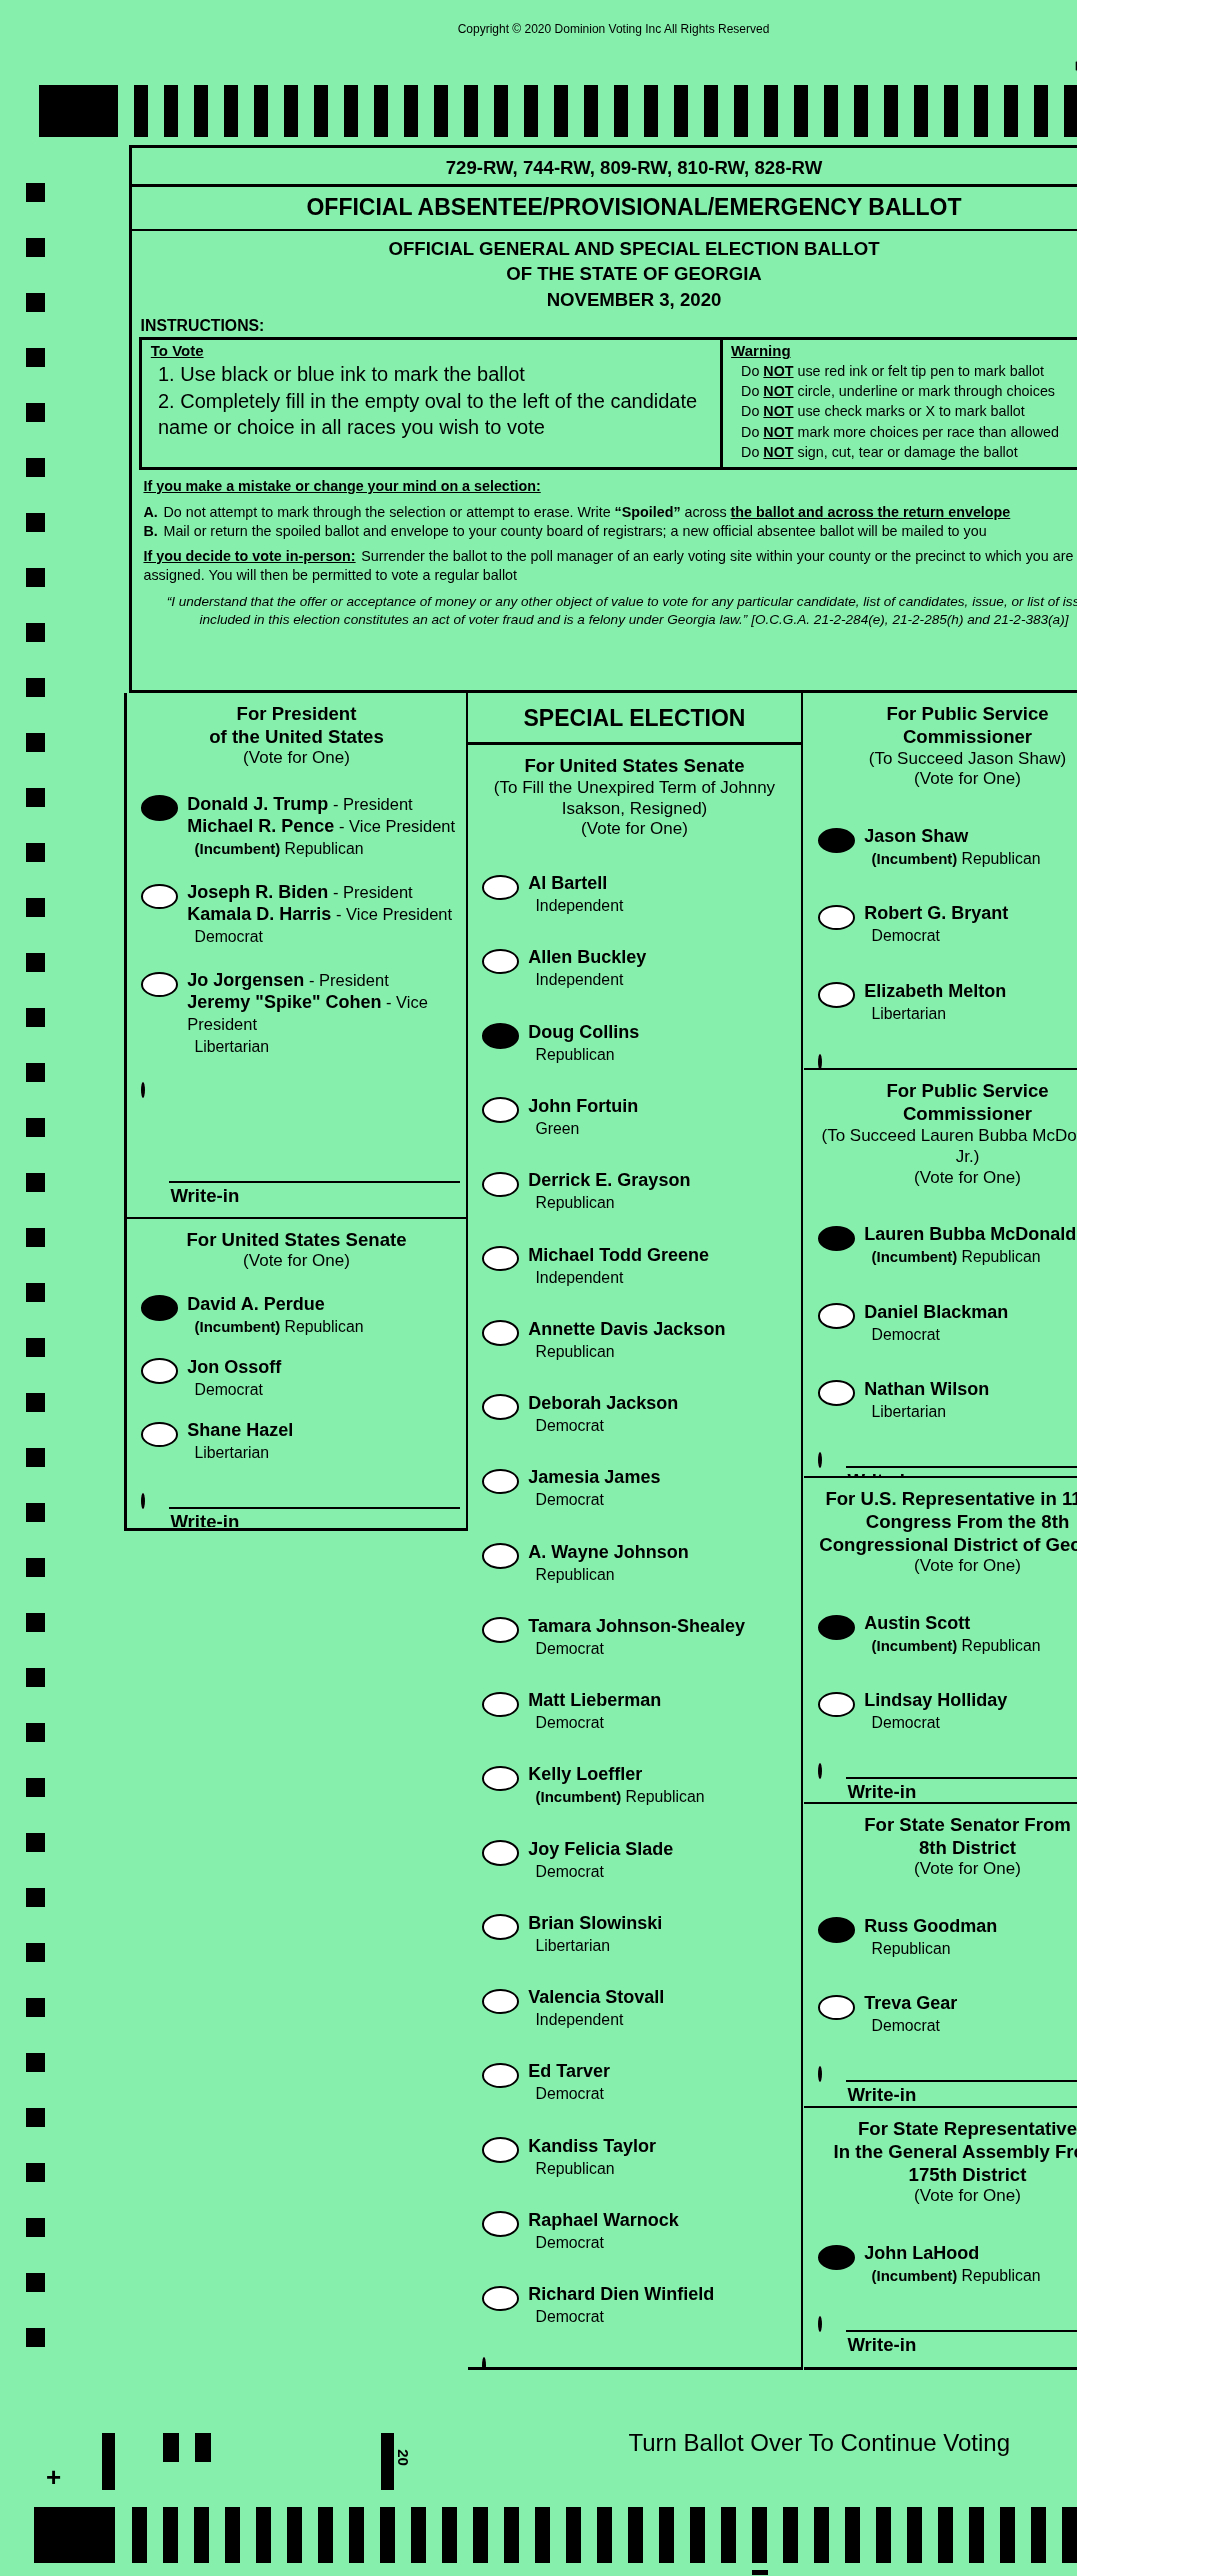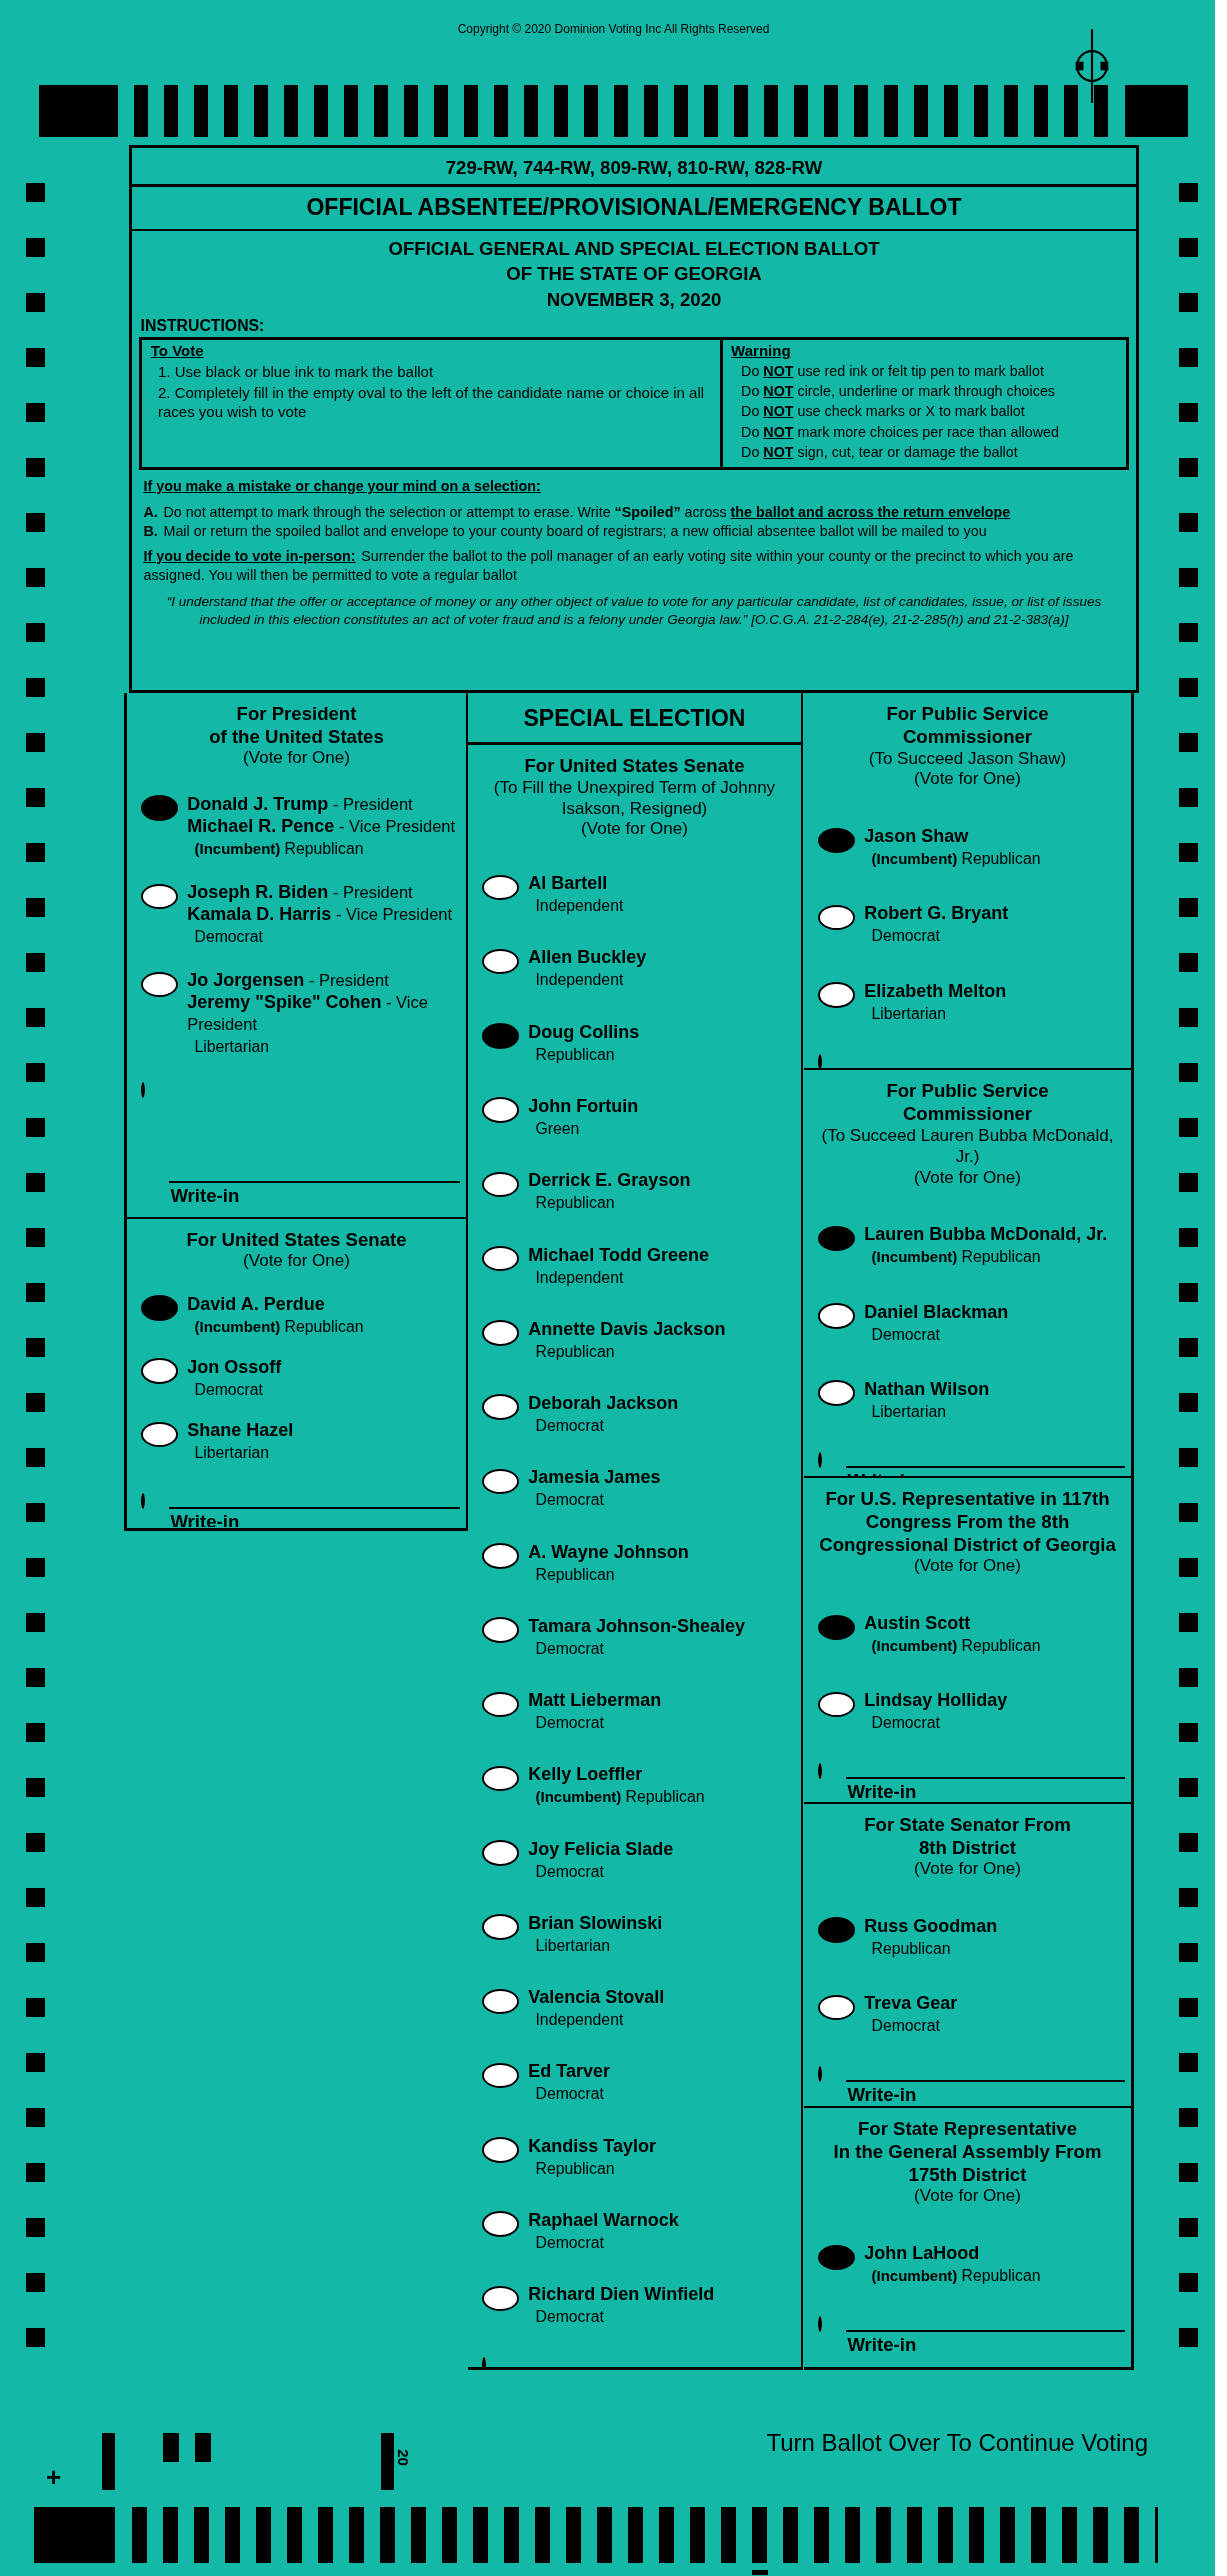--- a/index.html
+++ b/index.html
@@ -1,16 +1,16 @@
 <!DOCTYPE html>
 <html style="font-size:11.5px"><head>
 <meta charset="utf-8">
 <style>
   html,body{margin:0;padding:0;background:#fff;}
-  .page{position:relative;width:1215px;height:2576px;background:#14b8a6;color:#000;
+  .page{position:relative;width:1077px;height:2576px;background:#86efac;color:#000;
         font-family:"Liberation Sans",sans-serif;overflow:hidden;}
   .b{font-weight:bold;}
   .u{text-decoration:underline;}
 
   
   .copyright{position:absolute;top:21.5px;left:0;width:1227px;text-align:center;font-size:12px;}
   .crosshair{position:absolute;left:1070px;top:29px;}
   .timing-top{position:absolute;left:39px;top:85px;width:1149px;height:52px;display:flex;}
   .timing-top .blockL{width:79px;background:#000;}
   .timing-top .bars{flex:1;margin-left:15.8px;
@@ -26,21 +26,21 @@
   .county{border-bottom:3.6px solid #000;text-align:center;padding:5.7px 0 5.7px;}
   .county-name{font-size:29px;font-weight:bold;letter-spacing:0.7px;}
   .precincts{font-size:18.6px;font-weight:bold;margin-top:2.9px;}
   .btitle{border-bottom:2.9px solid #000;text-align:center;font-size:23px;font-weight:bold;padding:7.2px 0;}
   .subhead{text-align:center;font-weight:bold;font-size:18.6px;line-height:1.35;padding:5.7px 0 1.4px;white-space:pre-line;}
   .instr-label{font-weight:bold;font-size:15.8px;margin:4.3px 0 2.1px 8.6px;}
   .ibox{display:flex;border:3.6px solid #000;margin:0 7.2px;}
   .ibox .tv{flex:0 0 59%;border-right:3.6px solid #000;padding:2.1px 8.6px 5.7px;box-sizing:border-box;}
   .ibox .wn{flex:1;padding:2.1px 8.6px 5.7px;}
   .ibox-title{font-weight:bold;font-size:15px;text-decoration:underline;}
-  .ti{font-size:15px;margin:2.1px 0 0 7.2px;line-height:1.28;}
+  .ti{font-size:20px;margin:2.1px 0 0 7.2px;line-height:1.28;}
   .wi{font-size:14.3px;margin:2.1px 0 0 10px;line-height:1.28;}
   .mistake{padding:7.2px 11.5px 0;font-size:14.3px;line-height:1.3;}
   .mhead{font-weight:bold;text-decoration:underline;font-size:14.3px;}
   .mrow{margin-top:7.2px;}
   .sp{margin-left:5.7px;}
   .oath{font-style:italic;text-align:center;font-size:13.6px;margin:8.6px 17px 0;line-height:1.3;}
 
   
   .cols{position:absolute;left:124px;top:693px;width:1010px;height:1677px;}
   .col{position:absolute;top:0;box-sizing:border-box;}

